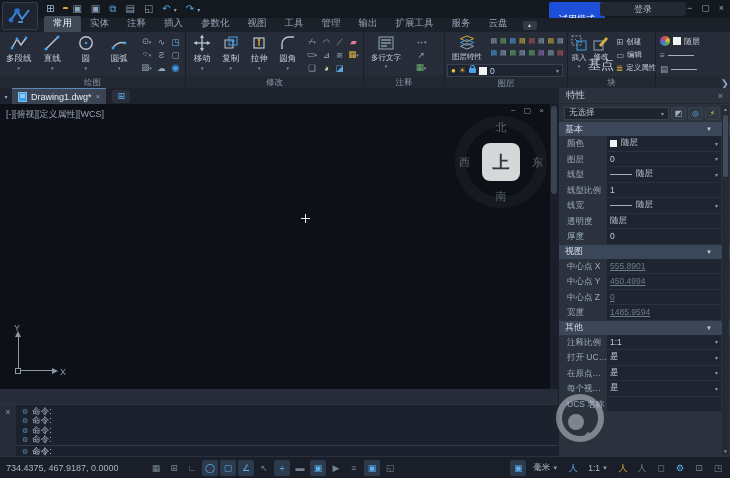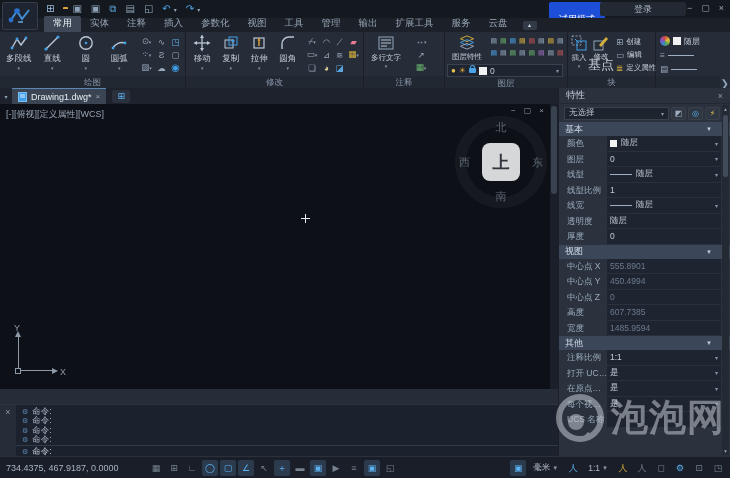--- a/index.html
+++ b/index.html
@@ -98,21 +98,21 @@
   .sbtitle .x{margin-left:auto;color:#8b97a5;font-size:9px;}
   .selrow{height:18px;display:flex;align-items:center;gap:2px;padding:2px 10px 2px 5px;}
   .selbox{flex:1;height:13px;background:#1e242e;border:1px solid #3a414d;font-size:8.5px;color:#b8c4d2;display:flex;align-items:center;padding:0 4px;}
   .selbox .cv{margin-left:auto;font-size:6px;color:#8795a8;}
   .seltool{width:15px;height:13px;background:#2f3742;border:1px solid #3a414d;border-radius:2px;font-size:8px;line-height:12px;text-align:center;}
   .sechead{height:14px;background:#3b4759;display:flex;align-items:center;padding:0 6px;font-size:9px;color:#d3dcea;}
   .sechead .cv{margin-left:auto;margin-right:12px;font-size:6px;color:#c0cbd9;}
   .prow{display:flex;height:15.5px;}
   .prow .pl{width:48px;padding-left:8px;font-size:8.5px;color:#9aabbd;line-height:15.5px;white-space:nowrap;overflow:hidden;}
   .prow .pv{flex:1;margin-right:9px;background:#1f2530;border-bottom:1px solid #2a303c;display:flex;align-items:center;gap:4px;padding:0 3px;font-size:8.5px;color:#c2cdda;}
-  .prow .pv.dim{color:#6b7a8d;}
+  .prow .pv.dim{color:#6b7a8d;text-decoration:underline;}
   .prow .pv .cv{margin-left:auto;font-size:6px;color:#8795a8;}
   .prow .pv .ln{display:inline-block;width:22px;height:1px;background:#9fb0c4;}
   .sbscroll{position:absolute;right:1px;top:17px;width:7px;height:350px;background:#242a34;}
   .sbscroll .thumb{position:absolute;left:1px;top:10px;width:5px;height:62px;background:#414b5a;border-radius:2px;}
   .sbscroll .a{position:absolute;left:0;width:7px;font-size:5px;color:#8b97a5;text-align:center;}
 
   
   .statusbar{position:absolute;left:0;top:456px;width:730px;height:22px;background:#191e28;border-top:1px solid #2a313c;}
   .coords{position:absolute;left:6px;top:6px;font-size:9px;color:#a9b5c3;}
   .stgroup{position:absolute;left:148px;top:3px;display:flex;gap:2px;}
@@ -578,26 +578,20 @@
           <span>450.4994</span>
         </span>
     </div>
     <div class="prow">
       <span class="pl">中心点 Z</span>
       <span class="pv dim">
           <span>0</span>
         </span>
     </div>
     <div class="prow">
-      <span class="pl">高度</span>
-      <span class="pv dim">
-          <span>607.7385</span>
-        </span>
-    </div>
-    <div class="prow">
       <span class="pl">宽度</span>
       <span class="pv dim">
           <span>1485.9594</span>
         </span>
     </div>
 
     <div class="sechead">
       <span>其他</span>
         <span class="cv">▼</span>
     </div>
@@ -680,16 +674,15 @@
       <span class="tico">◳</span>
     </div>
   </div>
 
   <div class="watermark">
     <svg width="52" height="52" viewBox="0 0 52 52">
       <circle cx="26" cy="26" r="21" fill="none" stroke="#c4c9d0" stroke-width="6"></circle>
       <circle cx="22" cy="30" r="8" fill="#c4c9d0"></circle>
       <path d="M40,44 Q34,48 28,46 L34,40 Z" fill="#c4c9d0"></path>
     </svg>
-    <span class="wmtext">泡泡网</span>
   </div>
 
 </div>
 
 </body></html>

